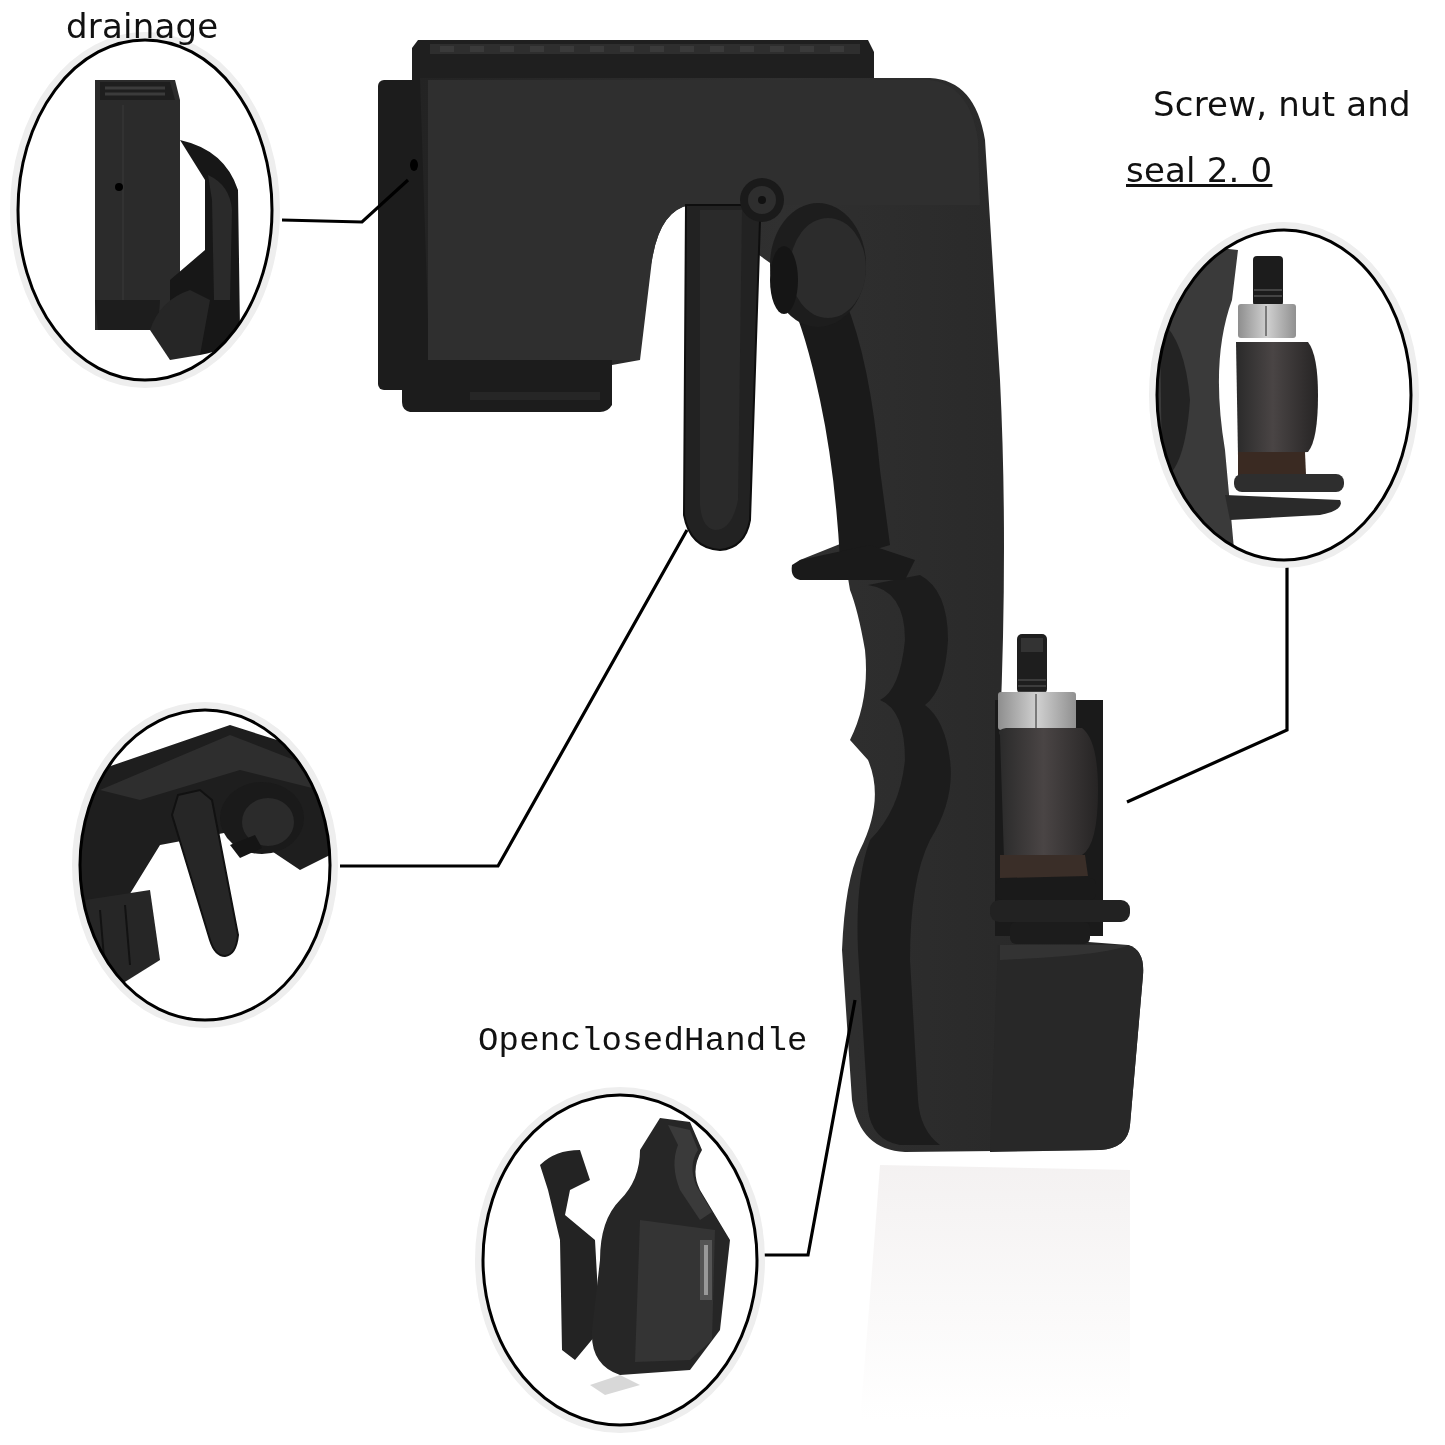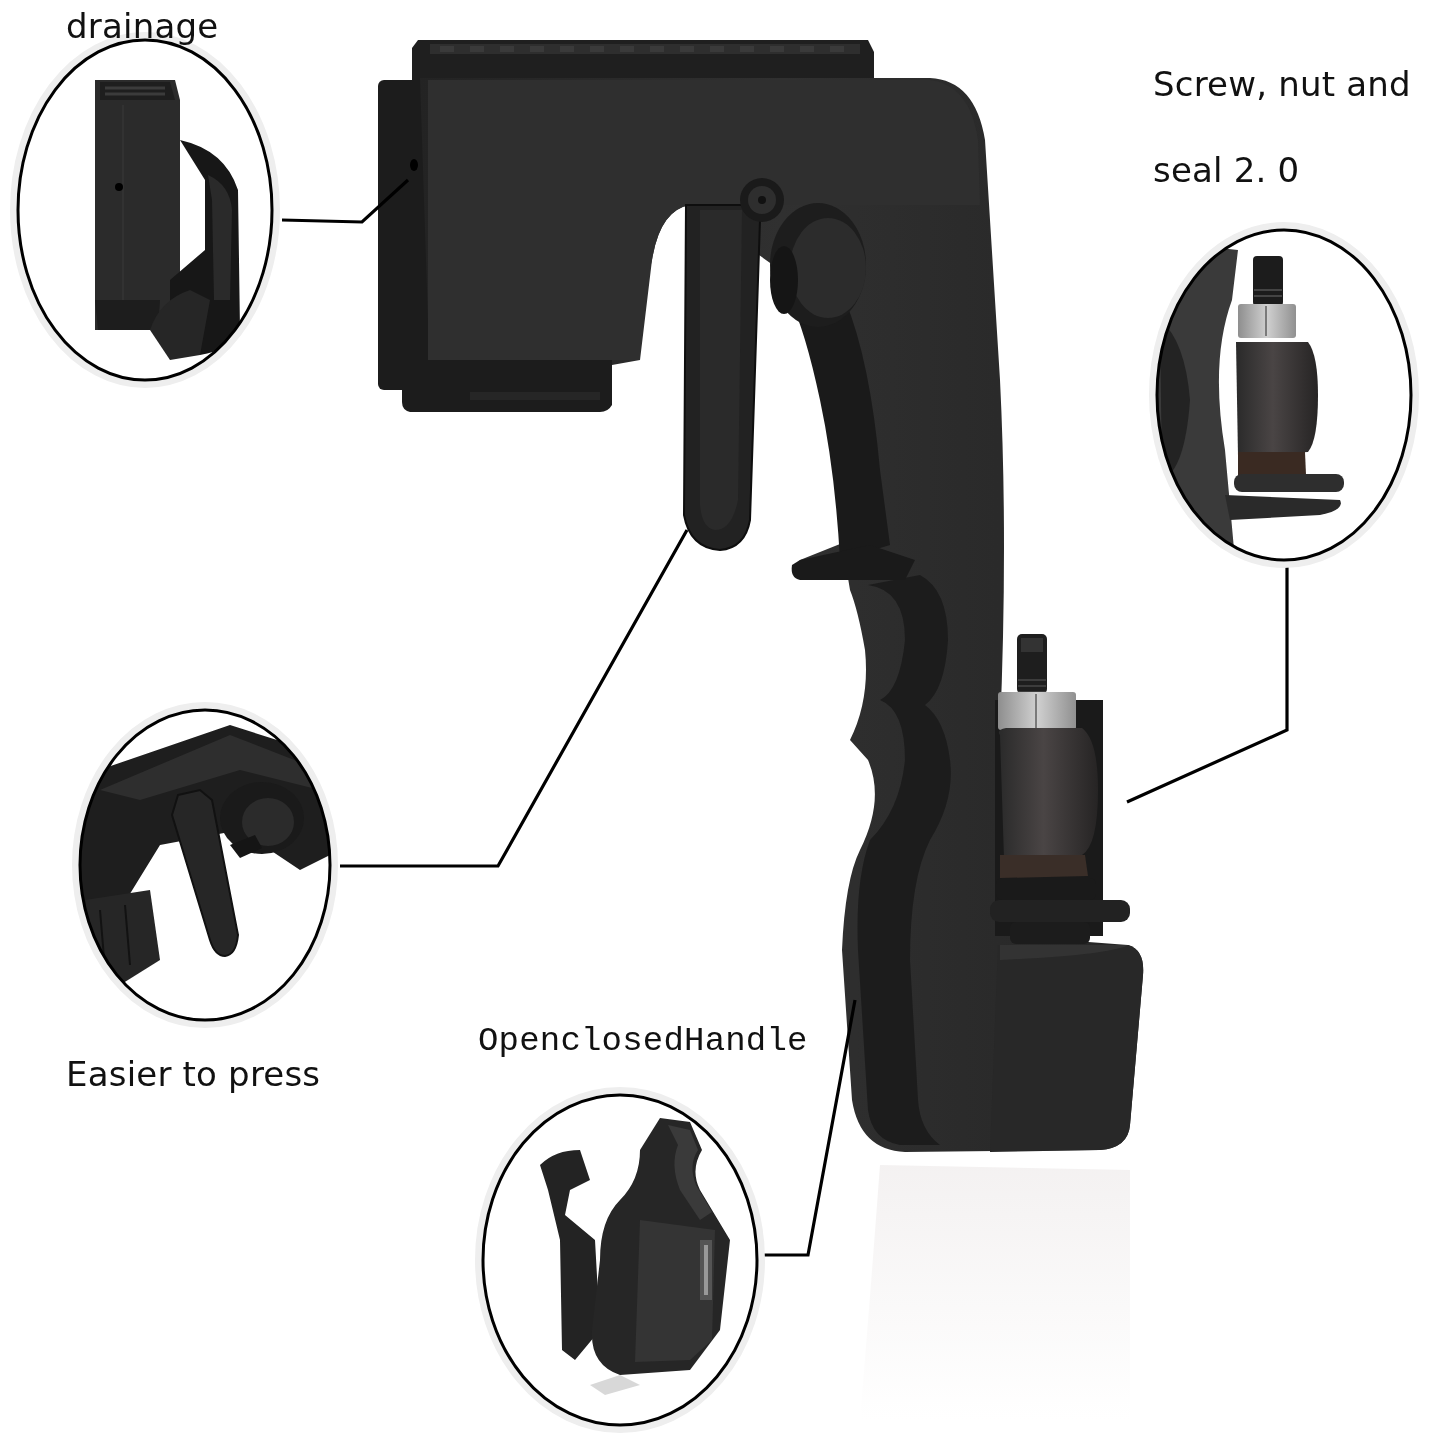--- a/index.html
+++ b/index.html
@@ -1,21 +1,21 @@
 <!DOCTYPE html>
 <html><head>
   <meta charset="utf-8">
   <style>
     html, body { margin: 0; padding: 0; background: #ffffff; }
     body { width: 1445px; height: 1445px; position: relative; overflow: hidden; font-family: "DejaVu Sans", "Liberation Sans", sans-serif; }
     .canvas { position: absolute; left: 0; top: 0; width: 1445px; height: 1445px; }
     .label { position: absolute; color: #111111; font-size: 34px; letter-spacing: 0.2px; white-space: nowrap; font-family: "DejaVu Sans", sans-serif; }
     #lbl-drainage { left: 66px; top: 6px; }
-    #lbl-screw-1 { left: 1153px; top: 64px; text-align: right; }
-    #lbl-screw-2 { left: 1153px; top: 150px; }
+    #lbl-screw-1 { left: 1153px; top: 84px; text-align: right; }
+    #lbl-screw-2 { left: 1126px; top: 150px; text-decoration: underline; }
     #lbl-easier { left: 66px; top: 1054px; }
     #lbl-handle { left: 478px; top: 1022px; font-family: Liberation Mono, monospace; }
     svg { position: absolute; left: 0; top: 0; }
   </style>
 </head>
 <body>
 
 <div class="canvas">
 
   <svg width="1445" height="1445" viewBox="0 0 1445 1445">
@@ -254,16 +254,15 @@
 
         <path d="M590 1385 L620 1375 L640 1385 L605 1395 Z" fill="#d8d8d8"></path>
       </g>
       <ellipse cx="620" cy="1260" rx="137" ry="165" fill="none" stroke="#000" stroke-width="3"></ellipse>
     </g>
   </svg>
 
   <div id="lbl-drainage" class="label">drainage</div>
   <div id="lbl-screw-1" class="label">Screw, nut and</div>
   <div id="lbl-screw-2" class="label">seal 2. 0</div>
-  <div id="lbl-easier" class="label">Easier to press</div>
   <div id="lbl-handle" class="label">OpenclosedHandle</div>
 
 </div>
 
 </body></html>

